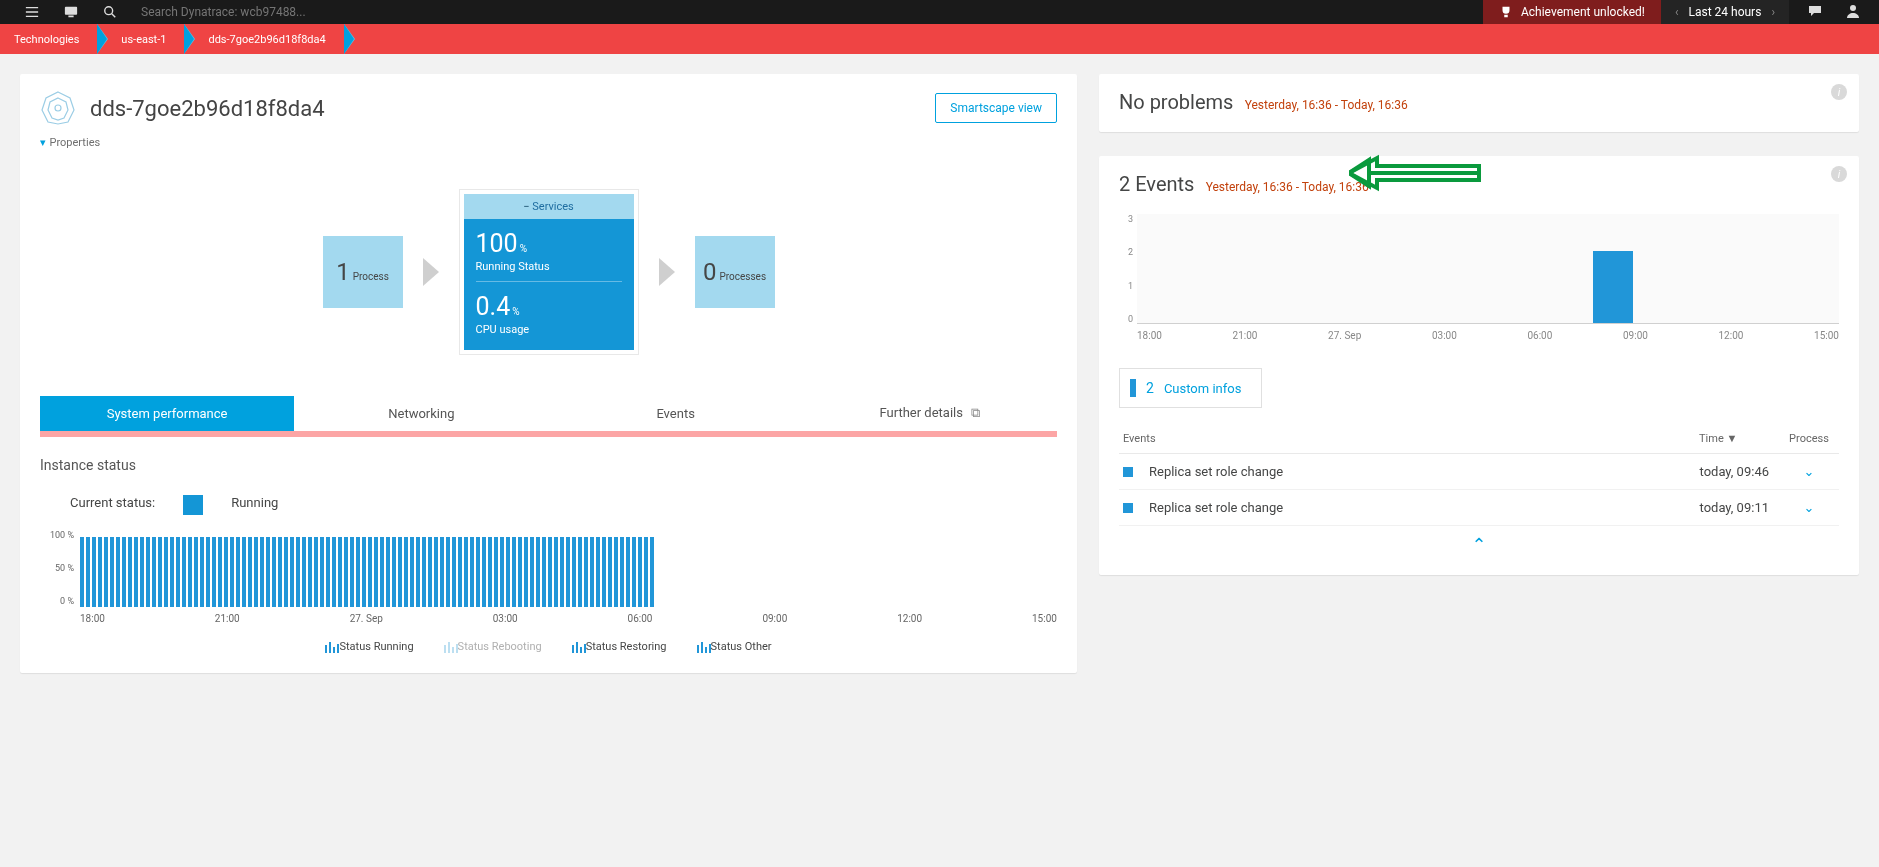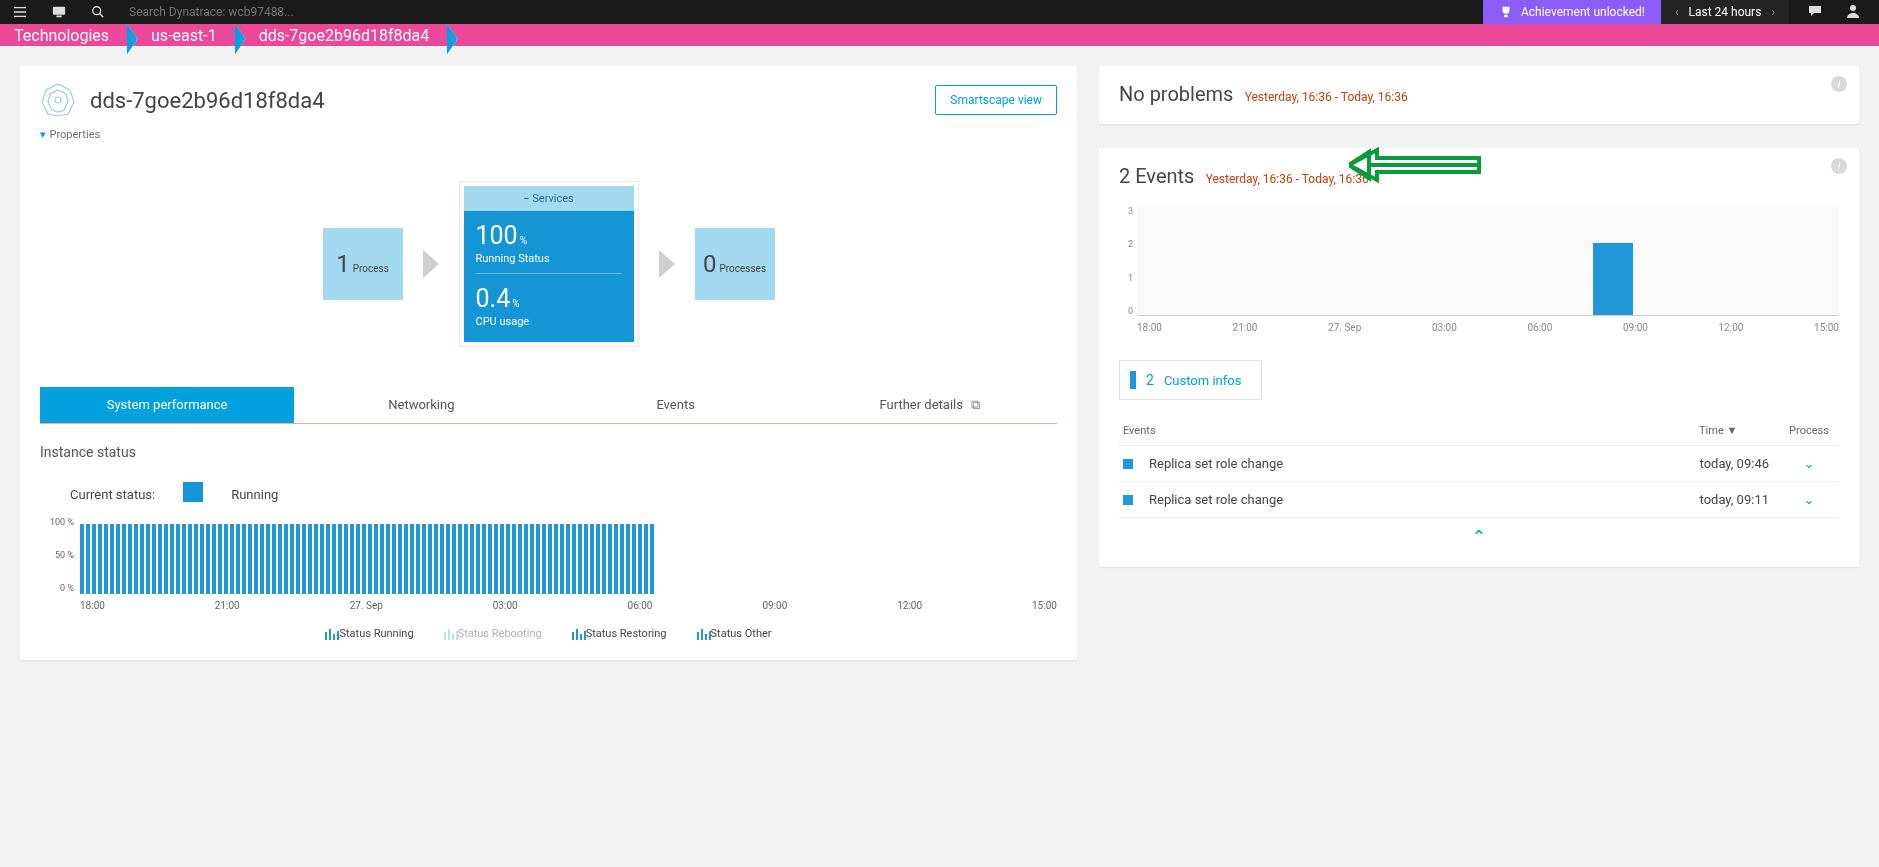--- a/index.html
+++ b/index.html
@@ -1,28 +1,28 @@
 <!DOCTYPE html>
 <html><head>
 <meta charset="utf-8">
 <style>
 * { box-sizing: border-box; margin: 0; padding: 0; font-family: -apple-system, "Segoe UI", Roboto, Arial, sans-serif; }
 html, body { width: 100%; background: #f2f2f2; font-size: 13px; color: #454646; }
 
 .topbar { height: 24px; background: #1a1a1a; display: flex; align-items: center; color: #bdbdbd; }
-.topbar .tb-left { display: flex; align-items: center; gap: 23px; padding: 0 12px; }
+.topbar .tb-left { display: flex; align-items: center; gap: 23px; padding: 0 24px; }
 .topbar .icon { width: 16px; height: 16px; display: inline-flex; align-items: center; justify-content: center; }
 .topbar input { background: transparent; border: none; color: #aaa; outline: none; font-size: 12px; width: 260px; }
 .topbar .spacer { flex: 1; }
-.tb-pill { background: #8b5cf6; color: #fff; display: flex; align-items: center; gap: 8px; padding: 0 16px; height: 24px; font-size: 12px; }
+.tb-pill { background: #7f1d1d; color: #fff; display: flex; align-items: center; gap: 8px; padding: 0 16px; height: 24px; font-size: 12px; }
 .tb-time { background: #242424; color: #fff; display: flex; align-items: center; gap: 10px; padding: 0 14px; height: 24px; font-size: 12px; }
 .tb-time .chev { color: #888; }
 .tb-icons { display: flex; align-items: center; gap: 22px; padding: 0 18px; }
 
-.crumbs { background: #ec4899; color: #fff; display: flex; align-items: center; font-size: 16px; height: 22px; }
+.crumbs { background: #ef4444; color: #fff; display: flex; align-items: center; font-size: 11px; height: 30px; }
 .crumbs .crumb { position: relative; padding: 0 18px 0 24px; height: 100%; display: flex; align-items: center; }
 .crumbs .crumb:first-child { padding-left: 14px; }
 .crumbs .crumb::after { content:""; position:absolute; right:-10px; top:0; width:0; height:0;
   border-top: 15px solid transparent; border-bottom: 15px solid transparent; border-left: 10px solid #00a1de; z-index:2; }
 .crumbs .crumb::before { content:""; position:absolute; right:-11px; top:0; width:0; height:0;
   border-top: 15px solid transparent; border-bottom: 15px solid transparent; border-left: 11px solid #5ac1e8; z-index:1; }
 
 .page { display: flex; gap: 22px; padding: 20px; align-items: flex-start; }
 .card { background: #fff; border-radius: 2px; box-shadow: 0 1px 1px rgba(0,0,0,0.08); position: relative; padding: 16px 20px 20px; }
 .left { flex: 1; }
@@ -42,27 +42,27 @@
 .ftri { width:0; height:0; border-top:14px solid transparent; border-bottom:14px solid transparent; border-left:16px solid #cfcfcf; }
 
 .midwrap { padding: 4px; background: #fff; border:1px solid #e8e8e8; }
 .mid-top { background:#a3d9ef; color:#1f6da0; font-size:11px; padding:6px 0; text-align:center; width:170px; }
 .mid-main { background:#1496d6; color:#fff; width:170px; padding:10px 12px 14px; }
 .mid-main .v { font-size:25px; }
 .mid-main .u { font-size:10px; margin-left:2px; }
 .mid-main .lbl { font-size:11px; margin-top:2px; }
 .mid-main hr { border:none; border-top:1px solid rgba(255,255,255,0.35); margin:8px 0 10px; }
 
-.tabs { display:flex; border-bottom:1px solid #fca5a5; margin-top:6px; }
+.tabs { display:flex; border-bottom:6px solid #fca5a5; margin-top:6px;align-items:center; }
 .tab { flex:1; text-align:center; padding:10px 0; font-size:13px; color:#555; cursor:pointer; }
 .tab.active { background:#00a1de; color:#fff; }
 .tab .ext { margin-left:8px; color:#888; }
 
 .section-title { font-size:14px; color:#555; margin:20px 0 12px; }
-.status-row { display:flex; align-items:flex-end; gap:28px; padding-left:30px;margin-top:22px; }
+.status-row { display:flex; align-items:flex-start; gap:28px; padding-left:30px;margin-top:22px; }
 .status-sw { width:20px; height:20px; background:#1496d6; }
 
 .chart-wrap { padding-left:40px; margin-top:22px; position:relative; }
 .ylabels { position:absolute; left:0; top:-6px; width:40px; font-size:9px; color:#666; text-align:right; }
 .ylabels div { height:33px; padding-right:6px; line-height:1; }
 .bars { height:70px; display:flex; gap:2px; align-items:flex-end; }
 .bars .b { width:4px; background:#2196d8; height:100%; }
 .xlabels { display:flex; justify-content:space-between; font-size:10px; color:#666; padding-top:6px; }
 
 .legend { display:flex; gap:30px; justify-content:center; margin-top:16px; font-size:11px; }

